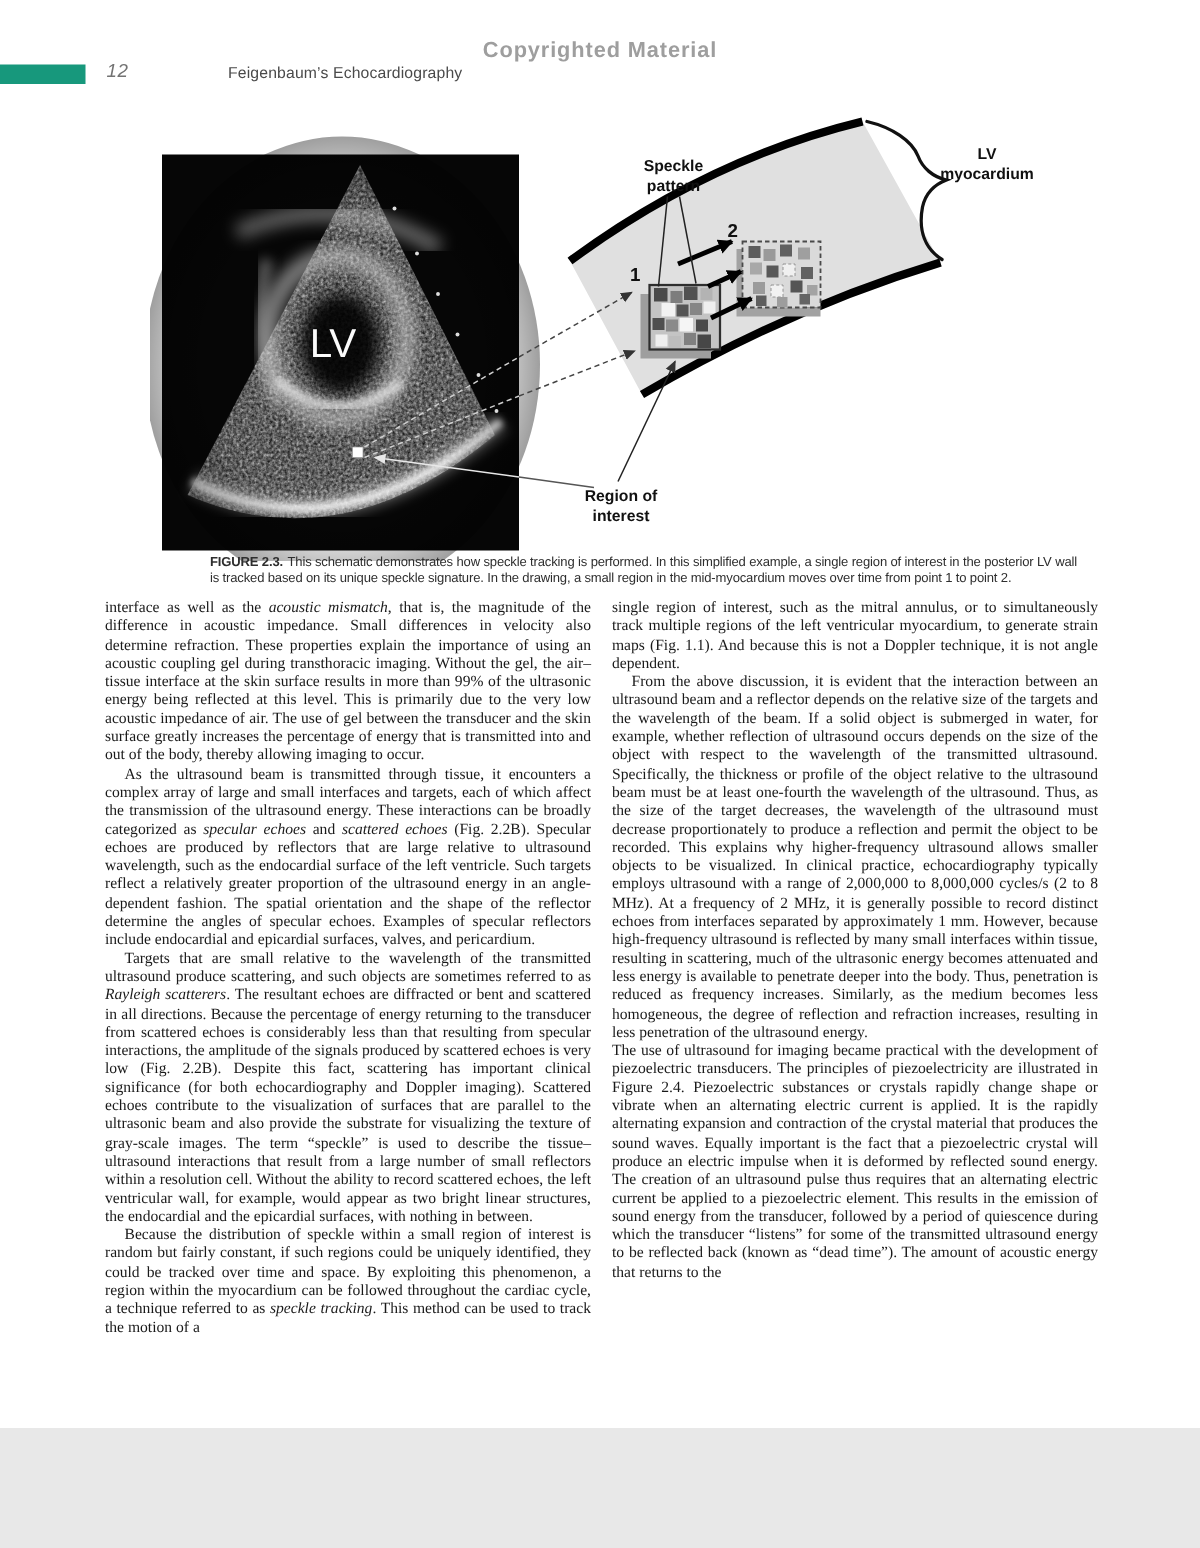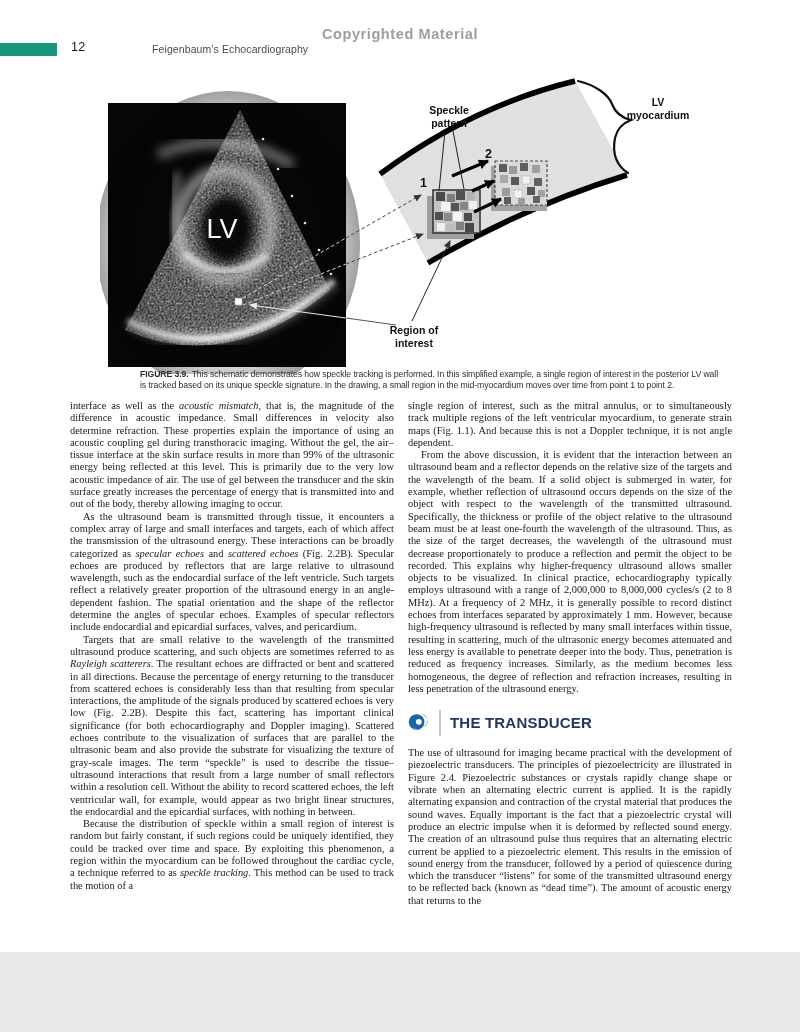--- a/index.html
+++ b/index.html
@@ -5,21 +5,21 @@
   html,body{margin:0;padding:0;background:#e8e8e8;}
   #page{position:relative;width:800px;height:952px;background:#ffffff;overflow:hidden;
         font-family:"Liberation Serif",serif;}
   .copy-banner{position:absolute;left:0;right:0;text-align:center;
         font-family:"Liberation Sans",sans-serif;font-weight:bold;font-size:14.5px;
         color:#9e9e9e;letter-spacing:.6px;}
   #copy-top{top:26px;}
   #copy-bottom{top:993px;}
   #accent-bar{position:absolute;left:0;top:43px;width:57px;height:13px;background:#17987c;}
   #page-number{position:absolute;left:71px;top:40px;font-family:"Liberation Sans",sans-serif;
-        font-size:12.5px;color:#0f172a;letter-spacing:.3px;}
+        font-size:12.5px;color:#737373;letter-spacing:.3px;font-style:italic;}
   #running-header{position:absolute;left:140px;top:43px;font-family:"Liberation Sans",sans-serif;
         font-size:10.5px;color:#4a4a4a;letter-spacing:.1px;padding-left:12px;}
   #figure-svg{position:absolute;left:100px;top:78px;}
   svg text{font-family:"Liberation Sans",sans-serif;}
   #figure-caption{position:absolute;left:140px;top:369px;width:578px;
         font-family:"Liberation Sans",sans-serif;font-size:8.7px;line-height:11.4px;
         color:#2e2e2e;text-align:justify;letter-spacing:-.1px;}
   .cap-label{font-weight:bold;margin-right:3px;}
   .col{position:absolute;top:400px;width:324px;font-size:10.4px;line-height:12.3px;
         text-align:justify;color:#191919;}
@@ -186,47 +186,37 @@
       <g fill="none">
         <line x1="143" y1="220" x2="246" y2="160" stroke="#cfcfcf" stroke-width="1" stroke-dasharray="3.5,2.5"></line>
         <line x1="246" y1="160" x2="321" y2="117" stroke="#444" stroke-width="1" stroke-dasharray="3.5,2.5" marker-end="url(#mSmall)"></line>
         <line x1="143" y1="227" x2="246" y2="186" stroke="#cfcfcf" stroke-width="1" stroke-dasharray="3.5,2.5"></line>
         <line x1="246" y1="186" x2="323" y2="156" stroke="#444" stroke-width="1" stroke-dasharray="3.5,2.5" marker-end="url(#mSmall)"></line>
       </g>
     </g>
   </svg>
 
   <div id="figure-caption">
-    <span class="cap-label">FIGURE 3.9.</span><span>This schematic demonstrates how speckle tracking is performed. In this simplified example, a single region of interest in the posterior LV wall is tracked based on its unique speckle signature. In the drawing, a small region in the mid-myocardium moves over time from point 1 to point 2.</span>
+    <span class="cap-label">FIGURE 2.3.</span><span>This schematic demonstrates how speckle tracking is performed. In this simplified example, a single region of interest in the posterior LV wall is tracked based on its unique speckle signature. In the drawing, a small region in the mid-myocardium moves over time from point 1 to point 2.</span>
   </div>
 
   <div id="col-left" class="col">
     <div>
         <p class="para"><span>interface as well as the </span><em>acoustic mismatch</em><span>, that is, the magnitude of the difference in acoustic impedance. Small differences in velocity also determine refraction. These properties explain the importance of using an acoustic coupling gel during transthoracic imaging. Without the gel, the air–tissue interface at the skin surface results in more than 99% of the ultrasonic energy being reflected at this level. This is primarily due to the very low acoustic impedance of air. The use of gel between the transducer and the skin surface greatly increases the percentage of energy that is transmitted into and out of the body, thereby allowing imaging to occur.</span></p>
         <p class="para indent"><span>As the ultrasound beam is transmitted through tissue, it encounters a complex array of large and small interfaces and targets, each of which affect the transmission of the ultrasound energy. These interactions can be broadly categorized as </span><em>specular echoes</em><span> and </span><em>scattered echoes</em><span> (Fig. 2.2B). Specular echoes are produced by reflectors that are large relative to ultrasound wavelength, such as the endocardial surface of the left ventricle. Such targets reflect a relatively greater proportion of the ultrasound energy in an angle-dependent fashion. The spatial orientation and the shape of the reflector determine the angles of specular echoes. Examples of specular reflectors include endocardial and epicardial surfaces, valves, and pericardium.</span></p>
         <p class="para indent"><span>Targets that are small relative to the wavelength of the transmitted ultrasound produce scattering, and such objects are sometimes referred to as </span><em>Rayleigh scatterers</em><span>. The resultant echoes are diffracted or bent and scattered in all directions. Because the percentage of energy returning to the transducer from scattered echoes is considerably less than that resulting from specular interactions, the amplitude of the signals produced by scattered echoes is very low (Fig. 2.2B). Despite this fact, scattering has important clinical significance (for both echocardiography and Doppler imaging). Scattered echoes contribute to the visualization of surfaces that are parallel to the ultrasonic beam and also provide the substrate for visualizing the texture of gray-scale images. The term “speckle” is used to describe the tissue–ultrasound interactions that result from a large number of small reflectors within a resolution cell. Without the ability to record scattered echoes, the left ventricular wall, for example, would appear as two bright linear structures, the endocardial and the epicardial surfaces, with nothing in between.</span></p>
         <p class="para indent"><span>Because the distribution of speckle within a small region of interest is random but fairly constant, if such regions could be uniquely identified, they could be tracked over time and space. By exploiting this phenomenon, a region within the myocardium can be followed throughout the cardiac cycle, a technique referred to as </span><em>speckle tracking</em><span>. This method can be used to track the motion of a</span></p>
       </div>
   </div>
 
   <div id="col-right" class="col">
     <div>
         <p class="para"><span>single region of interest, such as the mitral annulus, or to simultaneously track multiple regions of the left ventricular myocardium, to generate strain maps (Fig. 1.1). And because this is not a Doppler technique, it is not angle dependent.</span></p>
         <p class="para indent"><span>From the above discussion, it is evident that the interaction between an ultrasound beam and a reflector depends on the relative size of the targets and the wavelength of the beam. If a solid object is submerged in water, for example, whether reflection of ultrasound occurs depends on the size of the object with respect to the wavelength of the transmitted ultrasound. Specifically, the thickness or profile of the object relative to the ultrasound beam must be at least one-fourth the wavelength of the ultrasound. Thus, as the size of the target decreases, the wavelength of the ultrasound must decrease proportionately to produce a reflection and permit the object to be recorded. This explains why higher-frequency ultrasound allows smaller objects to be visualized. In clinical practice, echocardiography typically employs ultrasound with a range of 2,000,000 to 8,000,000 cycles/s (2 to 8 MHz). At a frequency of 2 MHz, it is generally possible to record distinct echoes from interfaces separated by approximately 1 mm. However, because high-frequency ultrasound is reflected by many small interfaces within tissue, resulting in scattering, much of the ultrasonic energy becomes attenuated and less energy is available to penetrate deeper into the body. Thus, penetration is reduced as frequency increases. Similarly, as the medium becomes less homogeneous, the degree of reflection and refraction increases, resulting in less penetration of the ultrasound energy.</span></p>
       </div>
-    <div id="section-heading">
-      <svg id="heading-icon" width="23" height="23" viewBox="0 0 24 24">
-        <circle cx="9" cy="10.5" r="8.2" fill="#1c63a6"></circle>
-        <path d="M12,2.2 A8.3,8.3 0 0 1 20.6,10.2 A5.8,5.8 0 0 1 15.2,15.2 A6.6,6.6 0 0 0 12,2.2 Z" fill="#5aa53e"></path>
-        <path d="M4.4,14.5 A8.2,8.2 0 0 0 16.6,17.2 A10,10 0 0 1 6.2,16.4 Z" fill="#79c1e6"></path>
-        <circle cx="11.3" cy="10.3" r="3.1" fill="#ffffff"></circle>
-      </svg>
-      <div id="heading-rule"></div>
-      <div id="heading-text">THE TRANSDUCER</div>
-    </div>
     <div>
         <p class="para"><span>The use of ultrasound for imaging became practical with the development of piezoelectric transducers. The principles of piezoelectricity are illustrated in Figure 2.4. Piezoelectric substances or crystals rapidly change shape or vibrate when an alternating electric current is applied. It is the rapidly alternating expansion and contraction of the crystal material that produces the sound waves. Equally important is the fact that a piezoelectric crystal will produce an electric impulse when it is deformed by reflected sound energy. The creation of an ultrasound pulse thus requires that an alternating electric current be applied to a piezoelectric element. This results in the emission of sound energy from the transducer, followed by a period of quiescence during which the transducer “listens” for some of the transmitted ultrasound energy to be reflected back (known as “dead time”). The amount of acoustic energy that returns to the</span></p>
       </div>
   </div>
 
   <div id="copy-bottom" class="copy-banner">Copyrighted Material</div>
 
 </div>
 
 </body></html>

